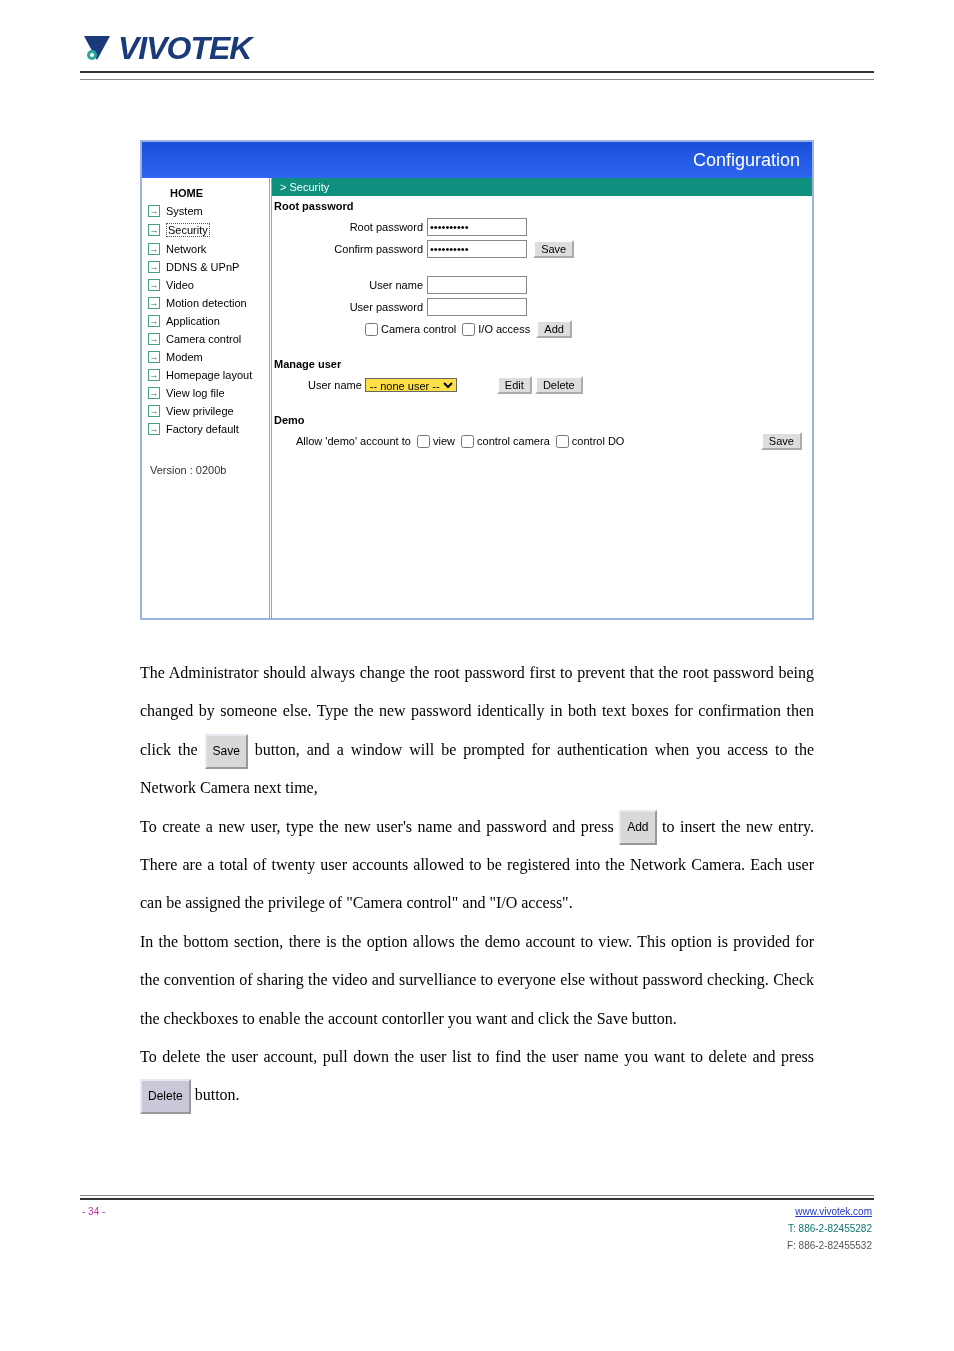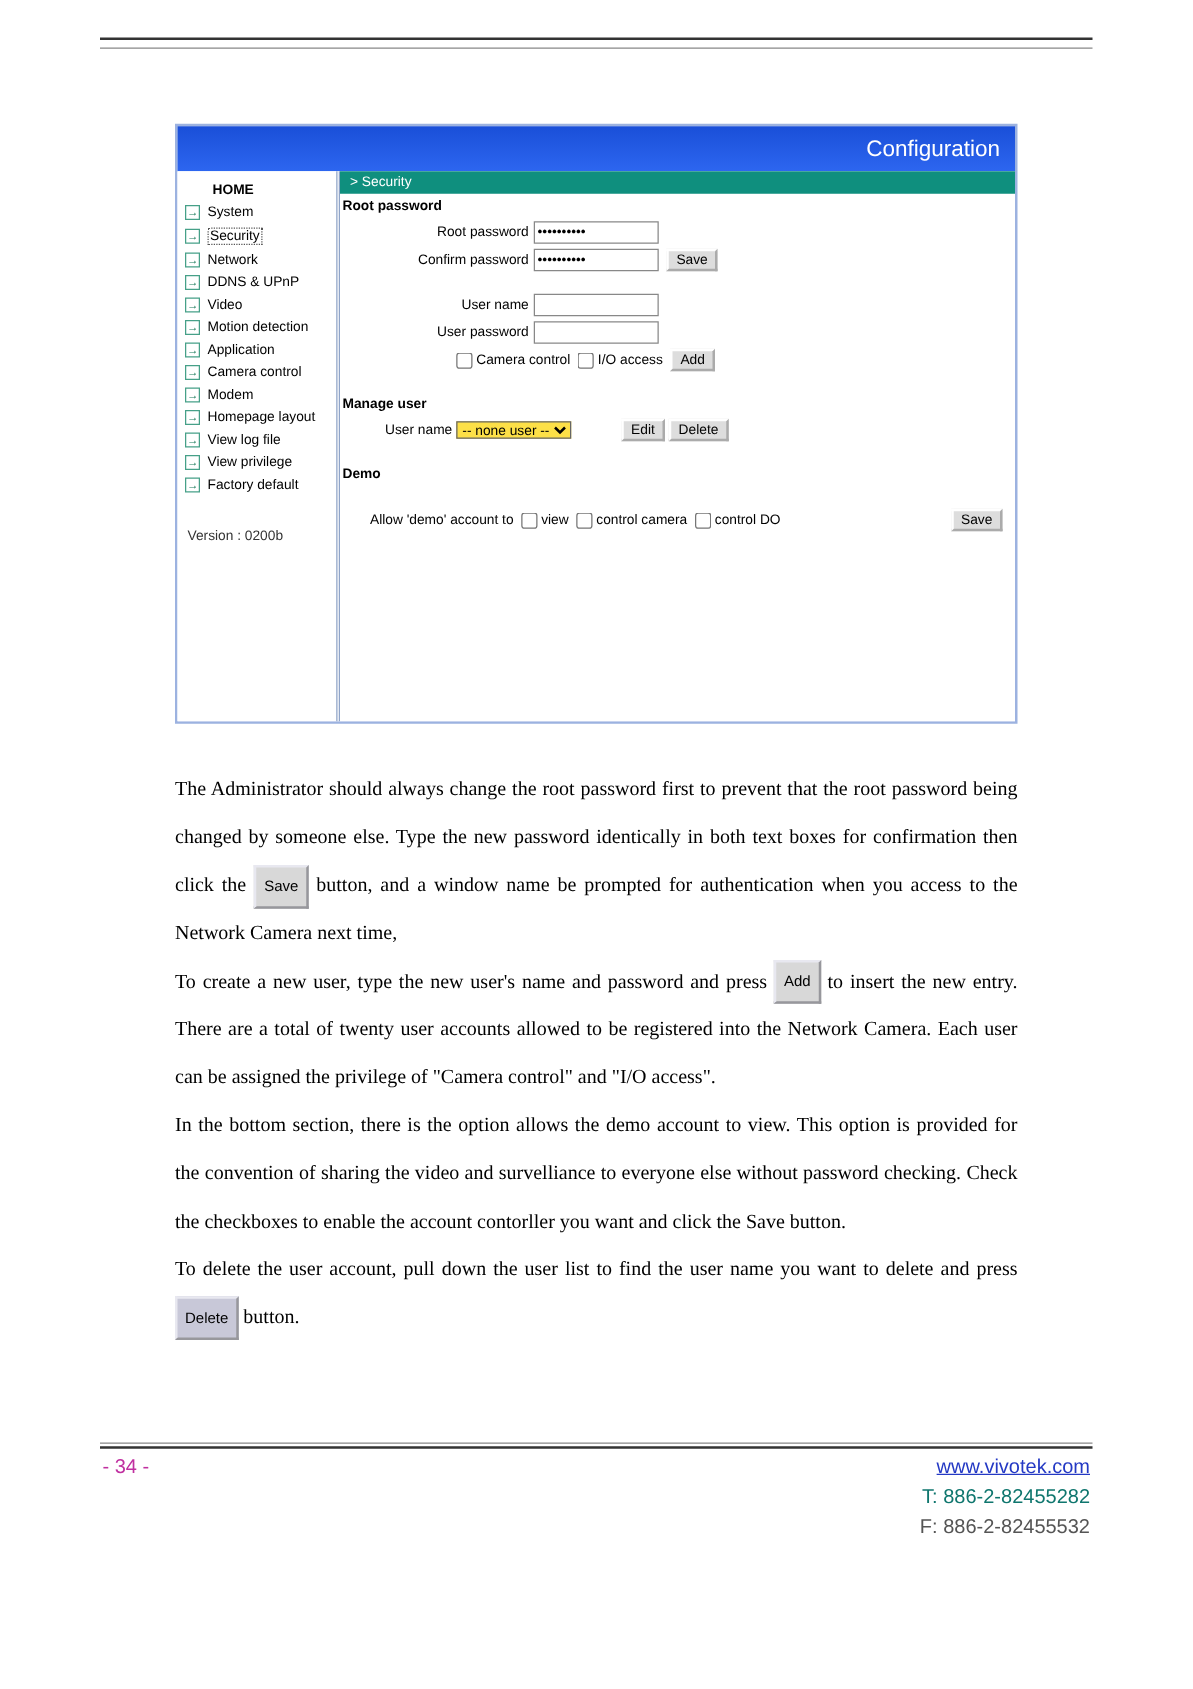--- a/index.html
+++ b/index.html
@@ -59,21 +59,21 @@
   .form-row { display: flex; align-items: center; justify-content: flex-start; padding: 2px 0; }
   .form-label { width: 155px; text-align: right; padding-right: 4px; }
   .txt { height: 18px; font-size: 11px; border: 1px solid #888; padding: 0 2px; width: 100px; }
   .btn-old {
     font-family: Arial; font-size: 11px;
     background: #ddd; border: 2px outset #fff;
     padding: 0 6px; height: 18px; display: inline-flex; align-items: center;
   }
   .sel { font-size: 11px; height: 14px; border: 1px solid #666; background: #fde047; }
   .cb { margin: 0 3px; }
-  .demo-row { display: flex; align-items: center; padding: 2px 4px; margin-top: 16px; }
+  .demo-row { display: flex; align-items: center; padding: 2px 4px; }
   .demo-row .spacer { flex: 1; }
 
   .body-text {
     font-family: "Times New Roman", serif;
     font-size: 16px;
     line-height: 2.4;
     margin-top: 34px;
     text-align: justify;
   }
   .btn-inline {
@@ -83,32 +83,40 @@
     vertical-align: middle;
   }
   .btn-inline.gray { background: #d8d8d8; }
 
   .footer {
     margin-top: 60px;
   }
   .footer-rule { border: none; border-top: 2px solid #333; margin-top: 2px; }
   .footer-row {
     display: flex; justify-content: space-between;
-    font-family: Arial; font-size: 16px; color: #333;
+    font-family: Arial; font-size: 10px; color: #333;
     padding: 6px 2px 0 2px;
   }
   .footer-left { }
   .footer-right a { color: #2439c4; text-decoration: underline; }
   .pink { color: #c030a0; }
 </style>
 </head>
 <body>
 
 <div class="page">
 
+  <div class="logo-row">
+    <svg class="logo-icon" width="34" height="34" viewBox="0 0 34 34">
+      <path d="M4 4 L17 28 L30 4 Z" fill="#1b3a7a"></path>
+      <circle cx="12" cy="23" r="5" fill="#2aa5a0"></circle>
+      <circle cx="12" cy="23" r="2" fill="#fff"></circle>
+    </svg>
+    <span class="logo-text">VIVOTEK</span>
+  </div>
   <hr class="header-rule">
   <hr class="thin-rule">
 
   <div class="content">
 
     <div class="config-window">
       <div class="config-titlebar">
         <span>Configuration</span>
       </div>
       <div class="config-body">
@@ -234,21 +242,21 @@
             &nbsp;&nbsp;
           </div>
         </div>
       </div>
     </div>
 
     <div class="body-text">
       <p>
         <span>The Administrator should always change the root password first to prevent that the root password being changed by someone else. Type the new password identically in both text boxes for confirmation then click the </span>
         <span class="btn-inline gray">Save</span>
-        <span> button, and a window name be prompted for authentication when you access to the Network Camera next time,</span>
+        <span> button, and a window will be prompted for authentication when you access to the Network Camera next time,</span>
       </p>
       <p>
         <span>To create a new user, type the new user's name and password and press </span>
         <span class="btn-inline gray">Add</span>
         <span> to insert the new entry. There are a total of twenty user accounts allowed to be registered into the Network Camera. Each user can be assigned the privilege of "Camera control" and "I/O access".</span>
       </p>
       <p>In the bottom section, there is the option allows the demo account to view. This option is provided for the convention of sharing the video and survelliance to everyone else without password checking. Check the checkboxes to enable the account contorller you want and click the Save button.</p>
       <p>
         <span>To delete the user account, pull down the user list to find the user name you want to delete and press </span>
         <span class="btn-inline">Delete</span>

